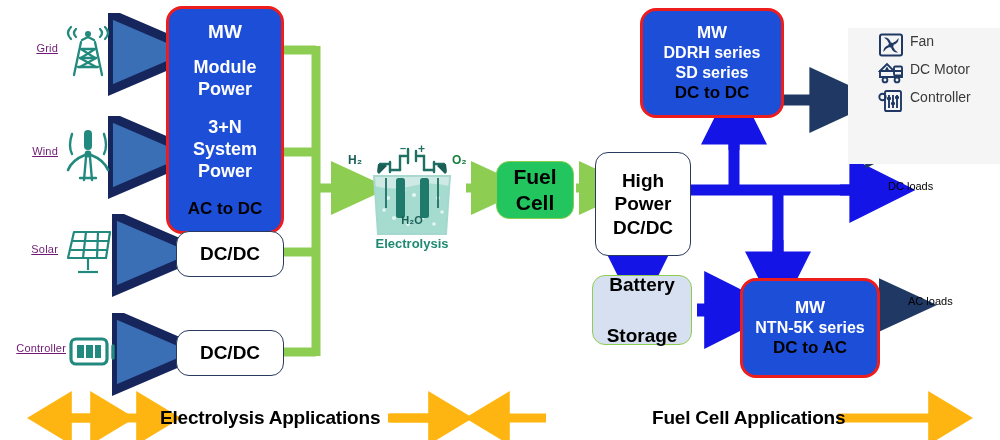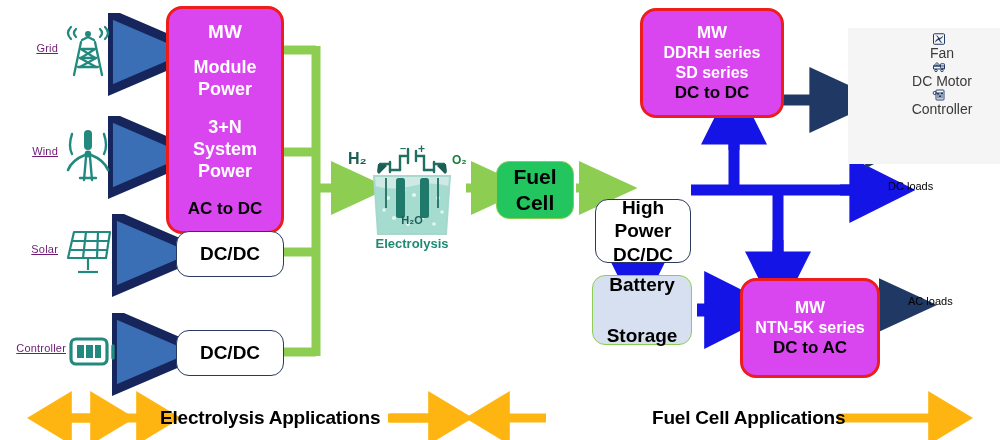--- a/index.html
+++ b/index.html
@@ -19,21 +19,21 @@
   }
   .src-icon { color: #22897e; }
 
   
   .box {
     display: flex; flex-direction: column;
     align-items: center; justify-content: center;
     text-align: center; line-height: 1.22;
   }
   .box-pink {
-    background: #d946ef; border: 3px solid #ee1d1d;
+    background: #1d4ed8; border: 3px solid #ee1d1d;
     border-radius: 16px; color: #ffffff;
     font-weight: bold;
   }
   .box-pink .blk { color: #000000; }
   .box-white {
     background: #ffffff; border: 1.6px solid #2a3a5e;
     border-radius: 13px; color: #000000;
     font-size: 19px; font-weight: 600;
   }
   .box-cream {
@@ -45,21 +45,21 @@
     background: #d6e0f0; border: 1.6px solid #8dce52;
     border-radius: 13px; color: #000000;
     font-size: 19px; font-weight: 600;
   }
 
   
   #wires { position: absolute; left: 0; top: 0; width: 1000px; height: 440px; }
 
   
   #loads-panel { background: #f5f5f5; }
-  .load-row { display: flex; align-items: center; height: 28px; flex-direction: column; }
+  .load-row { display: flex; align-items: flex-start; height: 28px; }
   .load-label {
     font-size: 14px; color: #3a3a3a; margin-left: 6px; white-space: nowrap;
   }
   .load-glyph { width: 26px; height: 24px; }
 
   .wire-label {
     font-size: 11px; color: #000; white-space: nowrap;
   }
 
   
@@ -289,33 +289,33 @@
       <rect x="40" y="36" width="9" height="40" rx="2.5" fill="#1f7a6c"></rect>
       <rect x="64" y="36" width="9" height="40" rx="2.5" fill="#1f7a6c"></rect>
       <g stroke="#1f6f63" stroke-width="1.8" fill="none">
         <path d="M30,36 L30,66"></path>
           <path d="M82,36 L82,66"></path>
       </g>
       <text x="56" y="82" text-anchor="middle" font-family="Liberation Sans, sans-serif" font-size="11" font-weight="bold" fill="#1a5f55">H₂O</text>
     </svg>
   </div>
   <div class="abs" style="left:348px; top:150px; width:26px;">
-    <span style="font-size:16px;font-weight:bold;color:#1a5f55;">H₂</span>
+    <span style="font-size:12px;font-weight:bold;color:#1a5f55;">H₂</span>
   </div>
   <div class="abs" style="left:452px; top:150px; width:26px;">
     <span style="font-size:12px;font-weight:bold;color:#15803d;">O₂</span>
   </div>
   <div class="abs elx-caption" style="left:356px; top:236px; width:112px;">Electrolysis</div>
 
   <div class="abs box box-cream" style="left:496px; top:161px; width:78px; height:58px;">
     <div>Fuel</div>
     <div>Cell</div>
   </div>
 
-  <div class="abs box box-white" style="left:595px; top:152px; width:96px; height:64px;margin-top:47px;">
+  <div class="abs box box-white" style="left:595px; top:152px; width:96px; height:104px;">
     <div>High</div>
     <div>Power</div>
     <div>DC/DC</div>
   </div>
 
   <div class="abs box box-steel" style="left:592px; top:275px; width:100px; height:70px;gap:28px;">
     <div>Battery</div>
     <div>Storage</div>
   </div>
 

